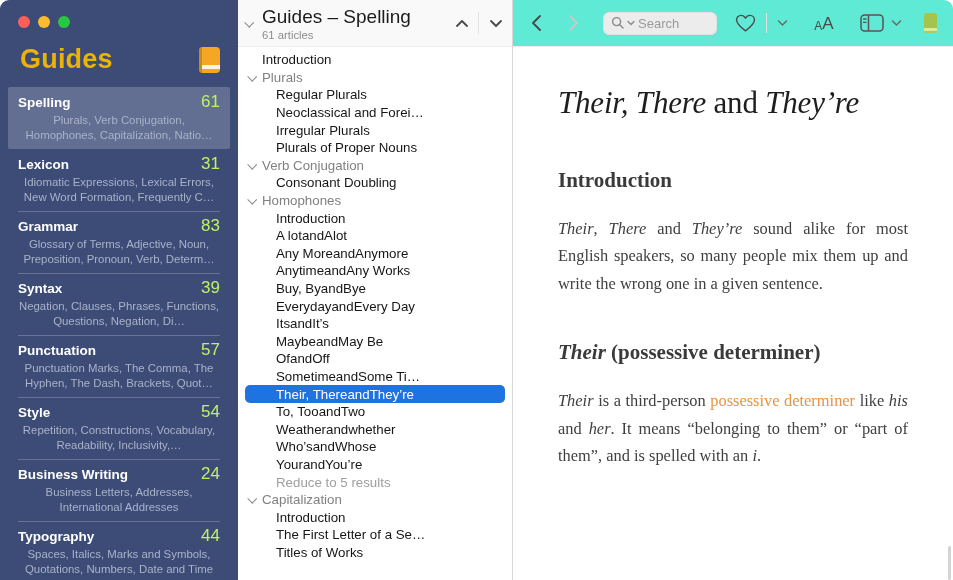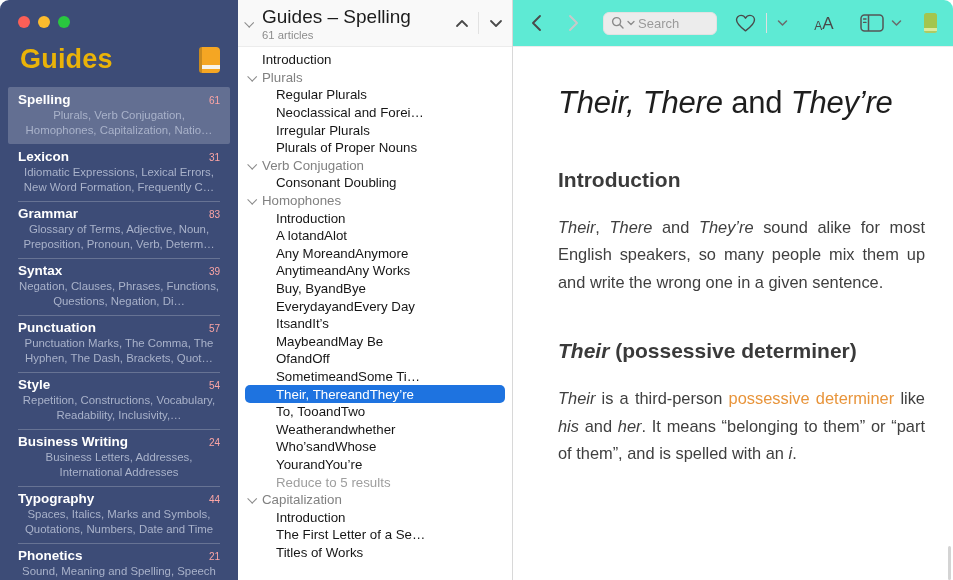--- a/index.html
+++ b/index.html
@@ -16,21 +16,21 @@
   .sb-title { color:#eab308; font-size:27px; font-weight:700; letter-spacing:.2px; }
   .orange-book { width:21px; height:26px; border-radius:3px 4px 4px 3px; position:relative;
     background:linear-gradient(to right,#c98a1e 0 3px,#F5A623 3px); overflow:hidden; }
   .orange-book::after { content:""; position:absolute; left:3px; right:0; bottom:4px; height:4px; background:#f7f3ea; }
   .cat-list { flex:1; padding:0 8px; overflow:hidden; }
   .cat-row { padding:5px 10px 6px 10px; border-radius:2px; position:relative; cursor:default;text-align:center; }
   .cat-row.selected { background:rgba(255,255,255,0.20); }
   .cat-row.sep::before { content:""; position:absolute; top:0; left:10px; right:10px; height:1px; background:rgba(255,255,255,0.22); }
   .cat-top { display:flex; justify-content:space-between; align-items:baseline; }
   .cat-name { color:#ffffff; font-size:13.5px; font-weight:700; }
-  .cat-count { color:#fca5a5; font-size:10px; }
+  .cat-count { color:#bef264; font-size:17px; }
   .cat-desc { color:#a9b2ca; font-size:11.4px; line-height:15px; margin-top:1px;
     display:-webkit-box; -webkit-line-clamp:2; -webkit-box-orient:vertical; overflow:hidden; max-height:30px; }
 
   
   .list-pane { width:275px; flex-shrink:0; border-right:1px solid #d8d8d8; display:flex; flex-direction:column; background:#ffffff; }
   .list-header { height:47px; background:#f9f9f9; border-bottom:1px solid #ececec; display:flex; align-items:center; padding:0 0 0 7px; flex-shrink:0; }
   .chev { display:inline-block; width:7px; height:7px; border-right:1.6px solid #8a8a8a; border-bottom:1.6px solid #8a8a8a; }
   .chev.down { transform:rotate(45deg) translateY(-1px); }
   .chev.right { transform:rotate(-45deg); }
   .lh-text { margin-left:10px; flex:1; overflow:hidden; }
@@ -58,22 +58,22 @@
   .tb-sep { width:1px; height:20px; background:#e0e0e0; margin:0 10px; }
   .search-box { position:relative; width:128px; height:23px; margin-left:24px; }
   .search-box input { width:100%; height:100%; border:1px solid #e2e2e2; background:#ececec; border-radius:6px;
     padding:0 8px 0 34px; font-size:13px; color:#444; outline:none; font-family:"Liberation Sans",sans-serif; }
   .search-box input::placeholder { color:#9a9a9a; }
   .search-glyph { position:absolute; left:8px; top:4px; display:flex; align-items:center; gap:2px; }
   .aa-label { color:#4a4a4a; margin-left:26px; display:flex; align-items:flex-end; line-height:1; }
   .aa-label .a-sm { font-size:12px; } .aa-label .a-lg { font-size:17px; }
   .green-book { width:15px; height:20px; border-radius:2.5px; margin-left:22px;
     background:linear-gradient(to bottom, #A3C54E 0 76%, #dcea9d 76% 90%, #aecb63 90%); }
-  .article { flex:1; overflow:hidden; position:relative; padding:34px 28px 0 45px;
-    font-family:Liberation Sans, sans-serif; color:#3f3f3f; }
+  .article { flex:1; overflow:hidden; position:relative; padding:34px 45px 0 45px;
+    font-family:Liberation Serif, serif; color:#3f3f3f; }
   .article h1 { font-size:31px; line-height:1.42; font-weight:400; color:#1e1e1e; letter-spacing:-0.2px; }
   .article h2 { font-size:21px; font-weight:700; color:#3a3a3a; margin-top:43px; }
   .article p { font-size:16.4px; line-height:1.67; text-align:justify; margin-top:22px; color:#3f3f3f; }
   .article .it { font-style:italic; }
   .article .link { color:#E8943A; cursor:pointer; }
   .v-scroll { position:absolute; right:2px; bottom:0; width:3px; height:34px; border-radius:2px; background:#d4d4d4; }
 </style>
 </head>
 <body>
 

